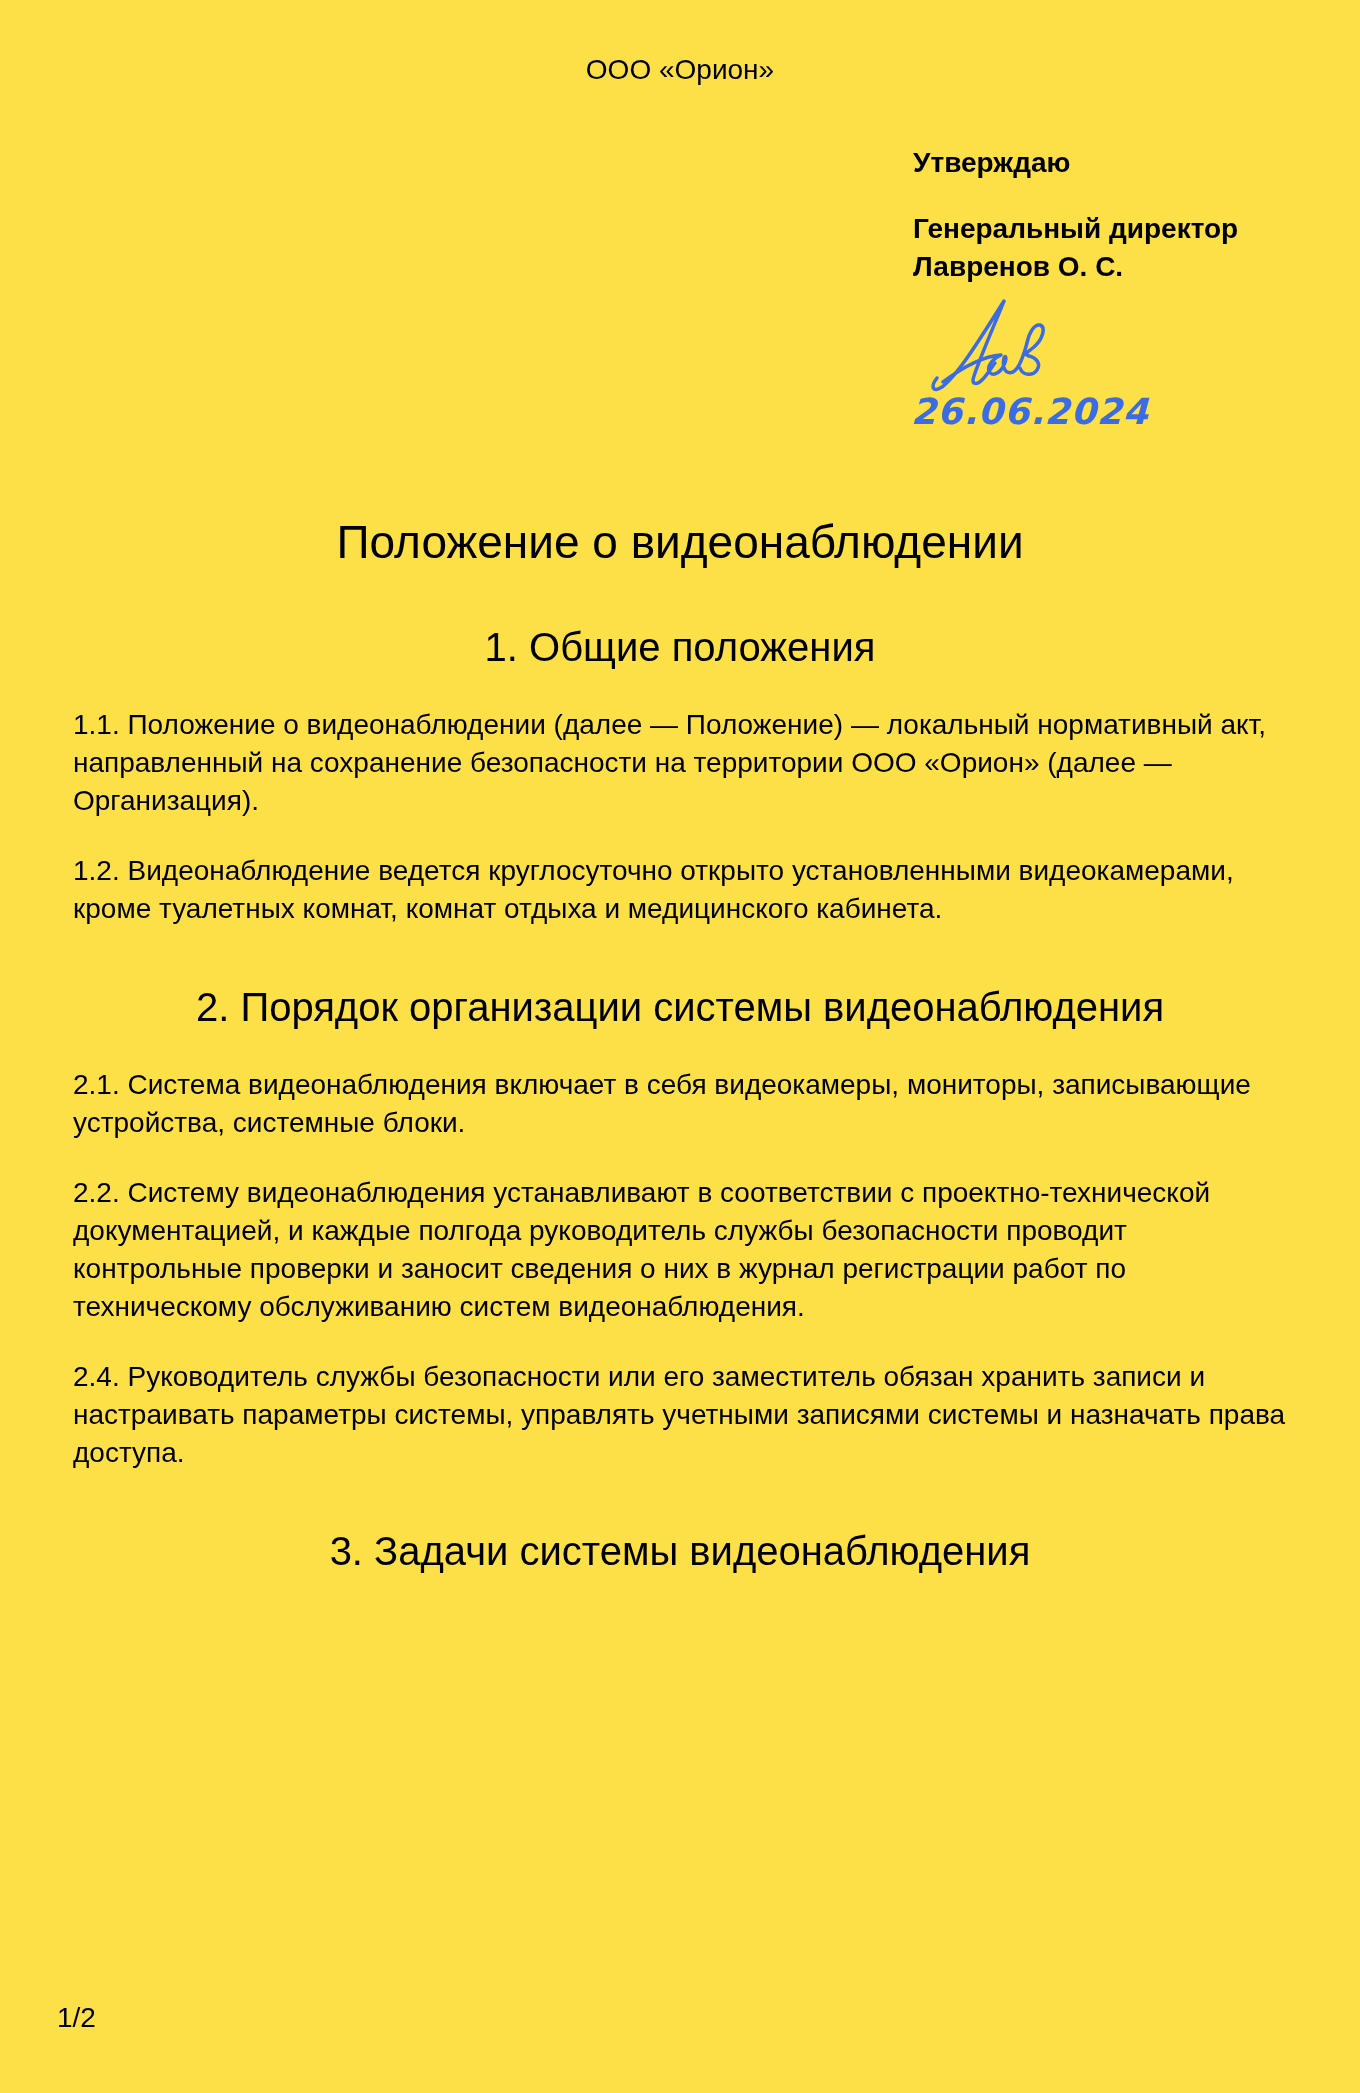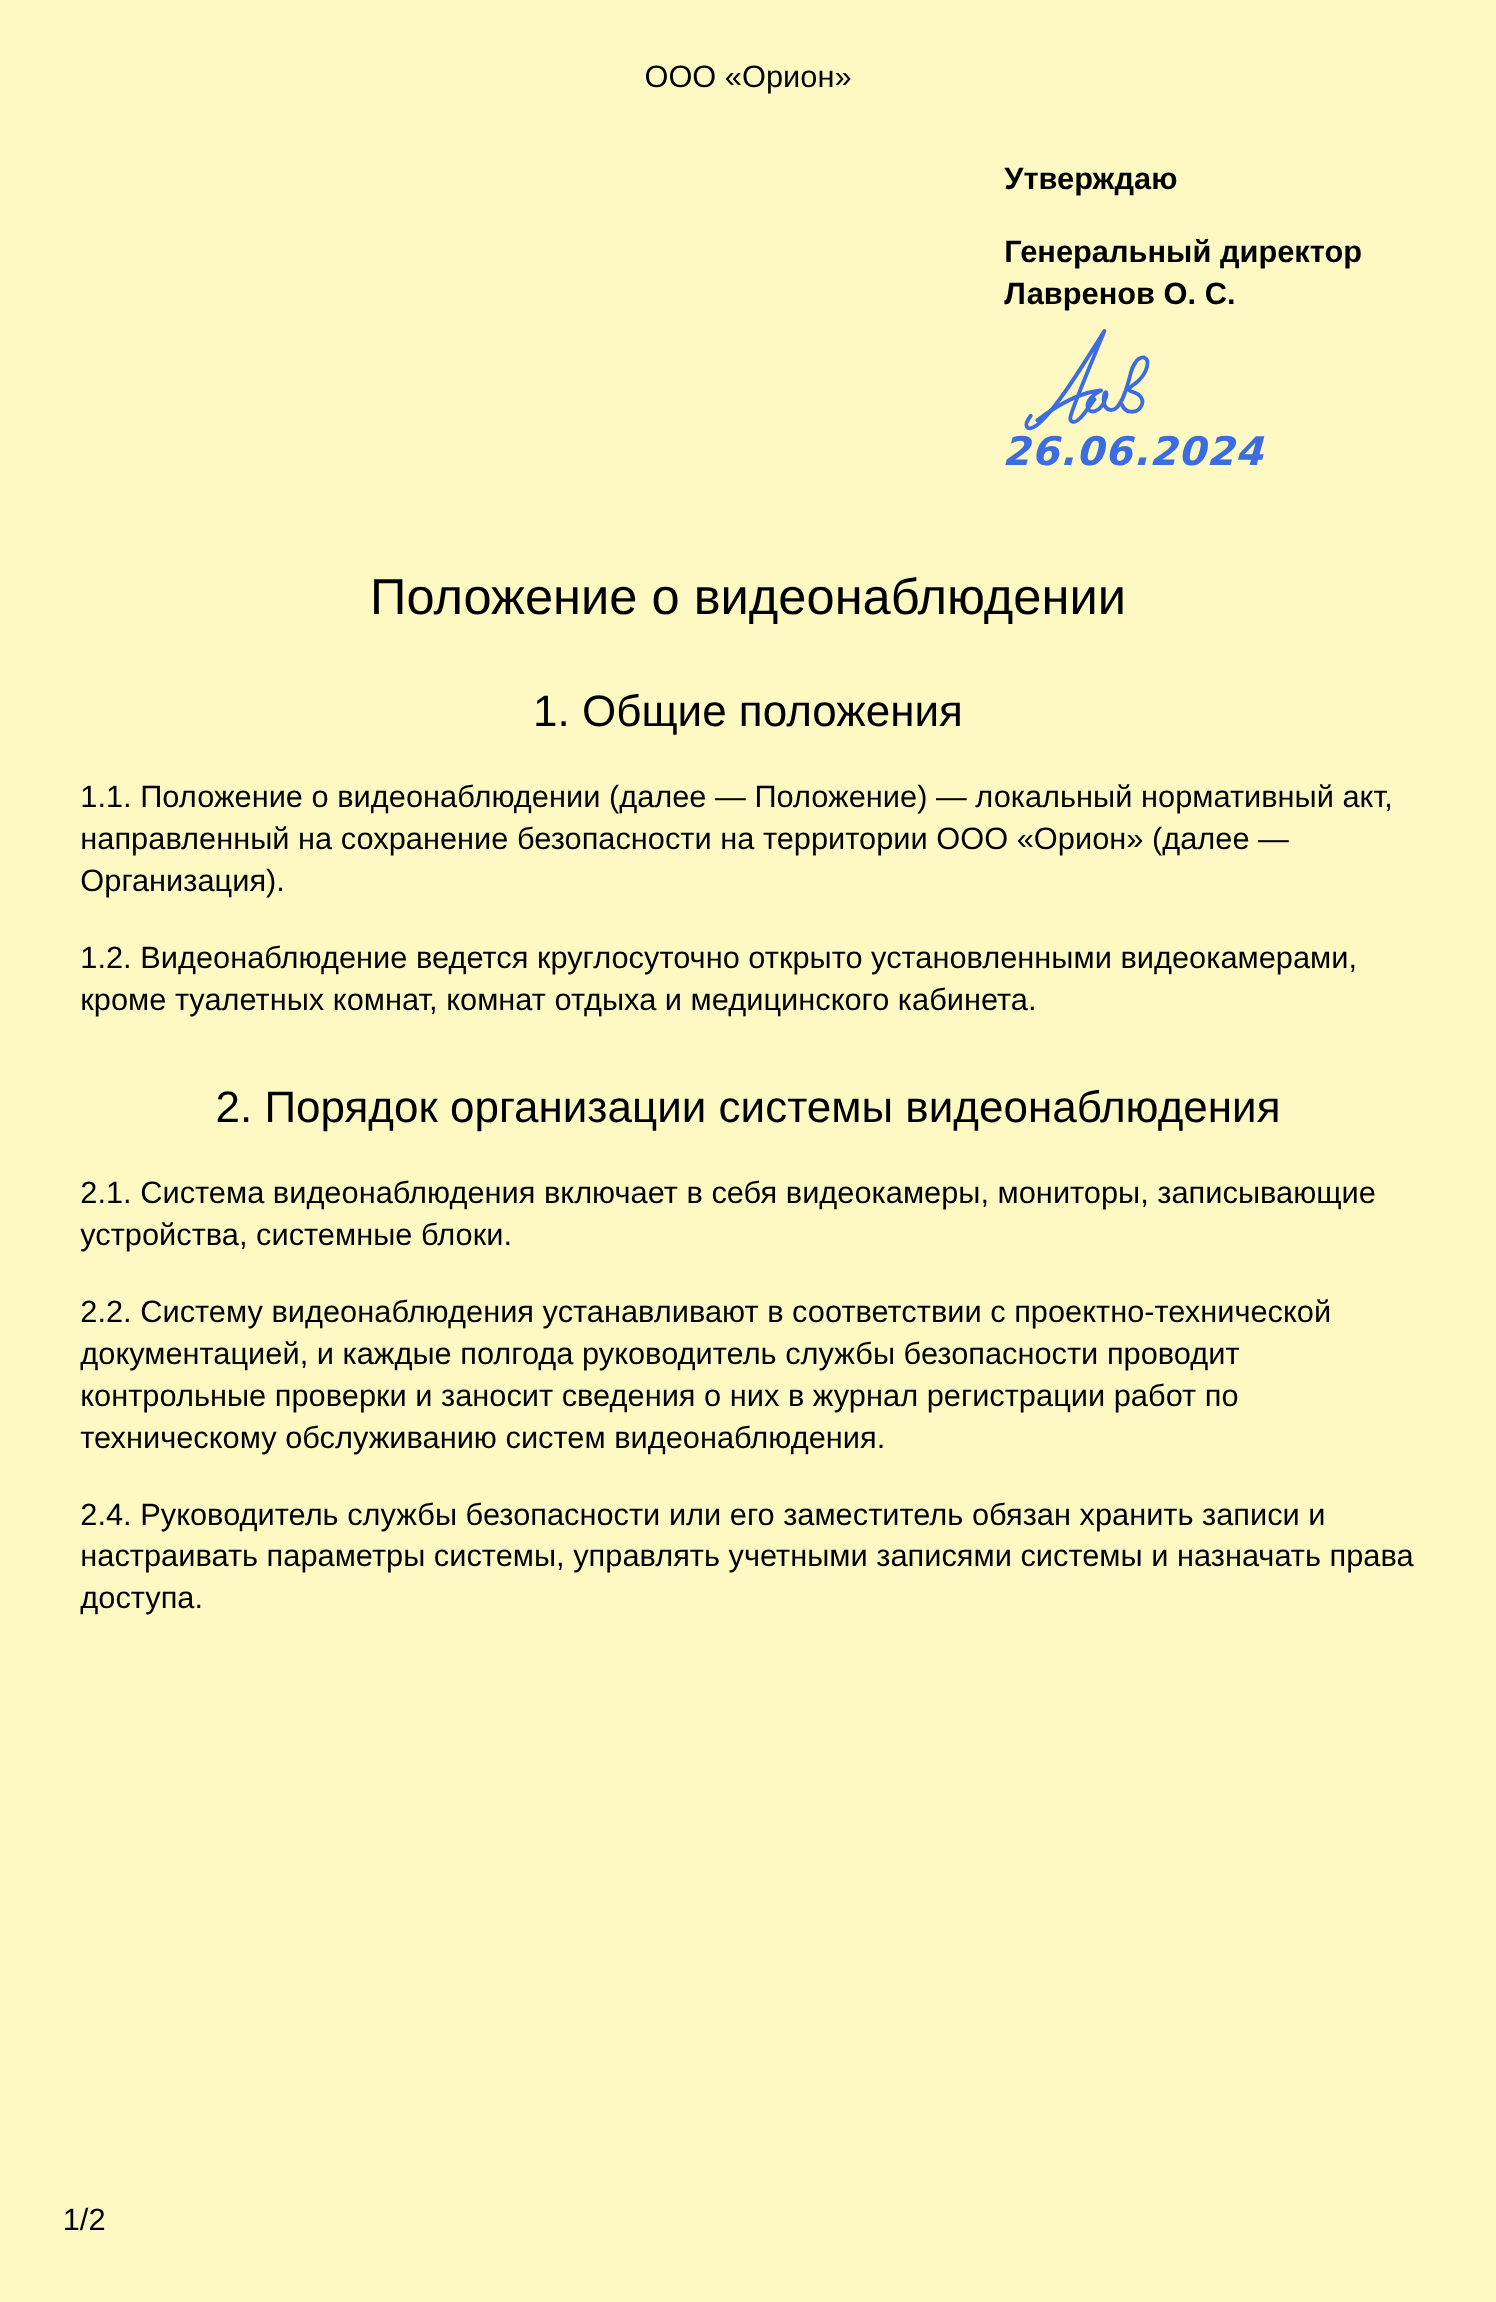--- a/index.html
+++ b/index.html
@@ -4,21 +4,21 @@
 <style>
   html, body {
     margin: 0;
     padding: 0;
     background: #ffffff;
   }
   .page {
     position: relative;
     width: 1360px;
     height: 2093px;
-    background: #fef9c3;
+    background: #fde047;
     color: #000000;
     font-family: "Liberation Sans", sans-serif;
     box-sizing: border-box;
     padding: 0 57px;
     overflow: hidden;
   }
   .org-name {
     margin-top: 52px;
     text-align: center;
     font-size: 28px;
@@ -118,17 +118,18 @@
 
   <div class="section-heading">1. Общие положения</div>
   <p class="para">1.1. Положение о видеонаблюдении (далее — Положение) — локальный нормативный акт, направленный на сохранение безопасности на территории ООО «Орион» (далее — Организация).</p>
   <p class="para">1.2. Видеонаблюдение ведется круглосуточно открыто установленными видеокамерами, кроме туалетных комнат, комнат отдыха и медицинского кабинета.</p>
 
   <div class="section-heading">2. Порядок организации системы видеонаблюдения</div>
   <p class="para">2.1. Система видеонаблюдения включает в себя видеокамеры, мониторы, записывающие устройства, системные блоки.</p>
   <p class="para">2.2. Систему видеонаблюдения устанавливают в соответствии с проектно-технической документацией, и каждые полгода руководитель службы безопасности проводит контрольные проверки и заносит сведения о них в журнал регистрации работ по техническому обслуживанию систем видеонаблюдения.</p>
   <p class="para">2.4. Руководитель службы безопасности или его заместитель обязан хранить записи и настраивать параметры системы, управлять учетными записями системы и назначать права доступа.</p>
 
+  <div class="section-heading">3. Задачи системы видеонаблюдения</div>
 
 
   <div class="page-number">1/2</div>
 
 </div>
 
 </body></html>

